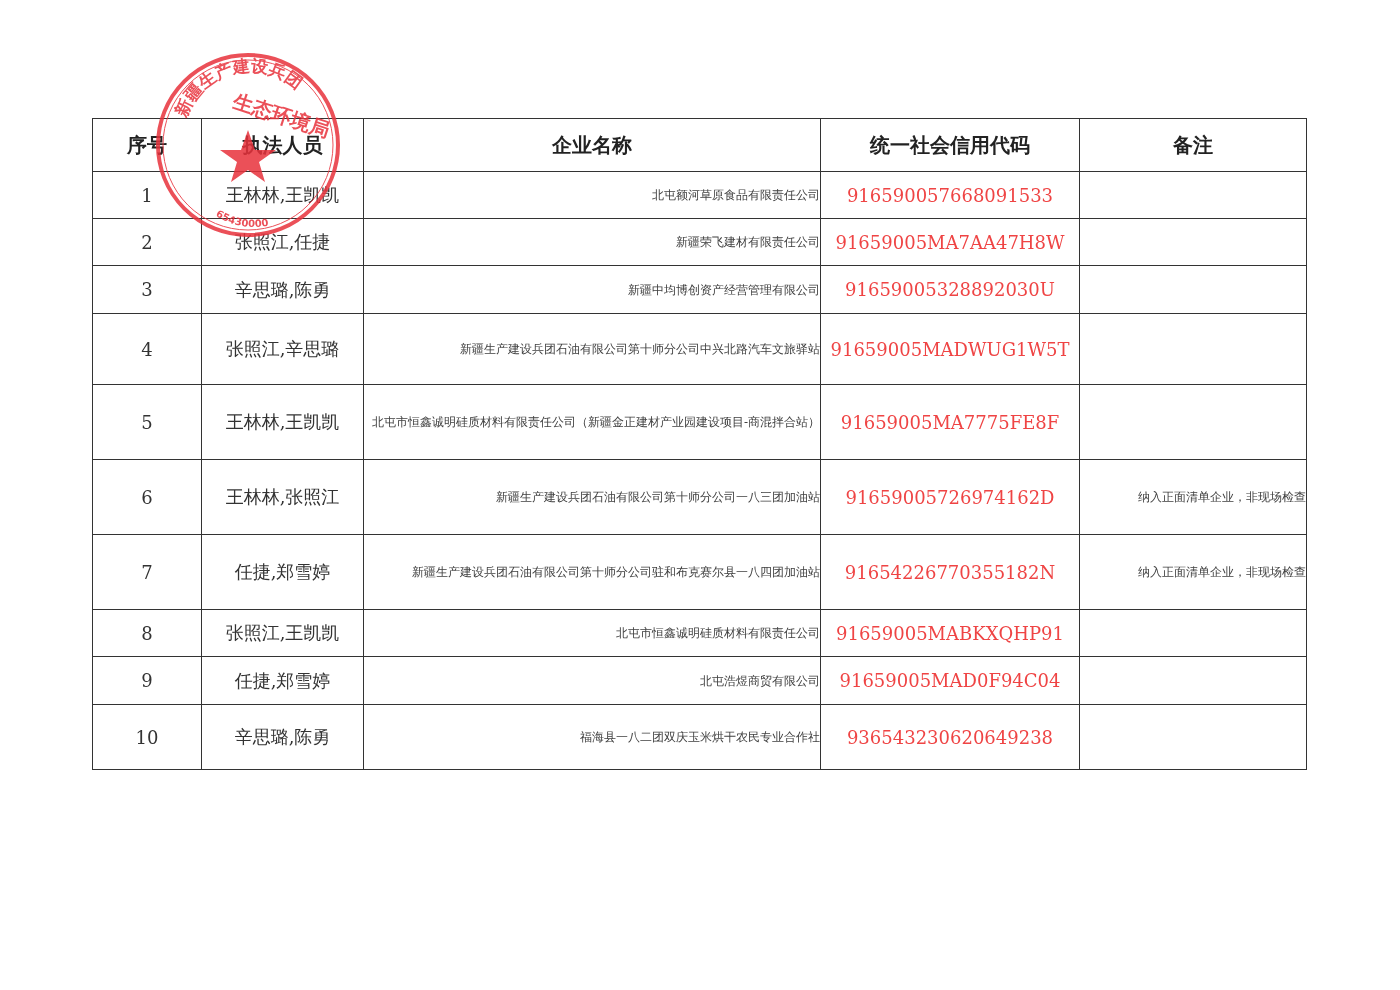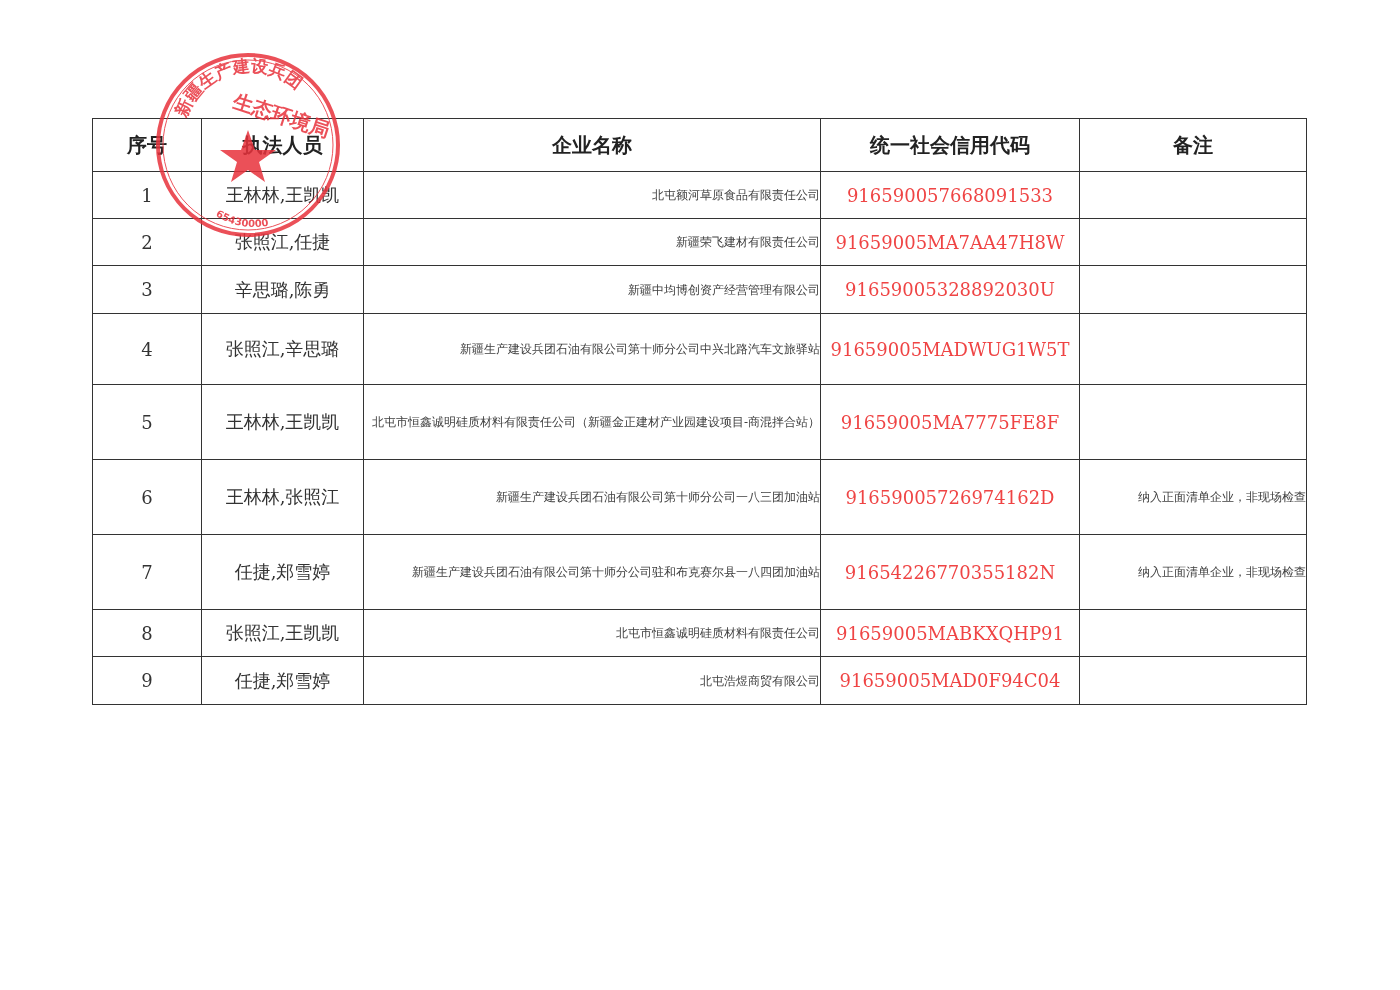--- a/index.html
+++ b/index.html
@@ -109,20 +109,27 @@
       <td class="code">91659005MABKXQHP91</td>
       <td class="l"></td>
     </tr>
     <tr style="height:48px">
       <td class="c">9</td>
       <td class="c">任捷,郑雪婷</td>
       <td class="l">北屯浩煜商贸有限公司</td>
       <td class="code">91659005MAD0F94C04</td>
       <td class="l"></td>
     </tr>
+    <tr style="height:65px">
+      <td class="c">10</td>
+      <td class="c">辛思璐,陈勇</td>
+      <td class="l">福海县一八二团双庆玉米烘干农民专业合作社</td>
+      <td class="code">936543230620649238</td>
+      <td class="l"></td>
+    </tr>
   </tbody>
     </table>
 
   <svg class="seal" viewBox="0 0 190 190" xmlns="http://www.w3.org/2000/svg">
     <defs>
       <path id="sealArcTop" d="M 30 100 A 68 68 0 0 1 165 80"></path>
       <path id="sealArcBottom" d="M 55 160 A 70 70 0 0 0 140 165"></path>
     </defs>
     <circle cx="95" cy="95" r="90" fill="none" stroke="#e8323c" stroke-width="4"></circle>
     <circle cx="95" cy="95" r="85" fill="none" stroke="#e8323c" stroke-width="1"></circle>

